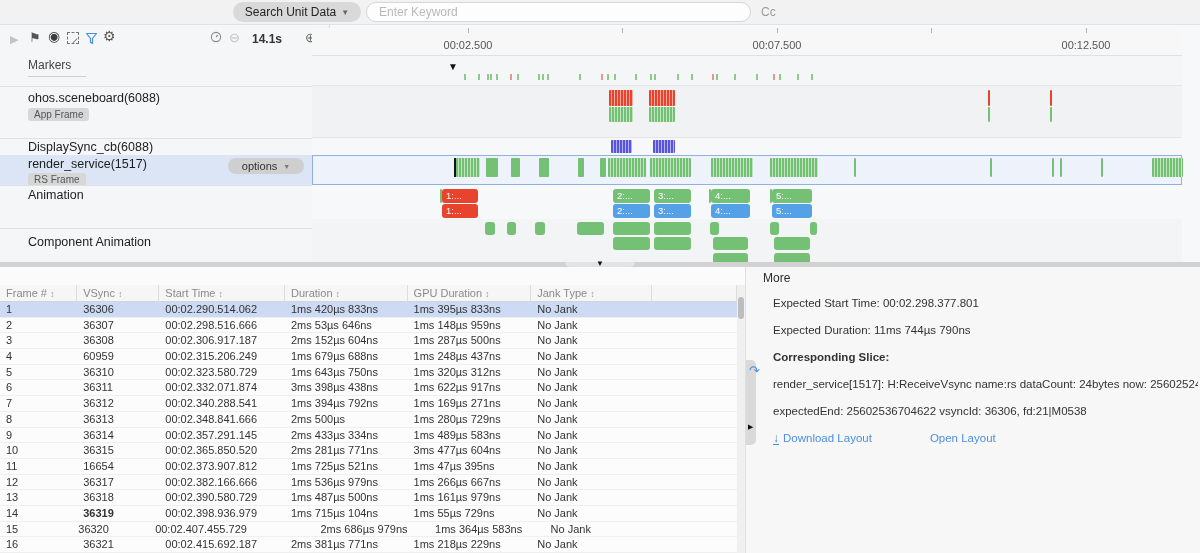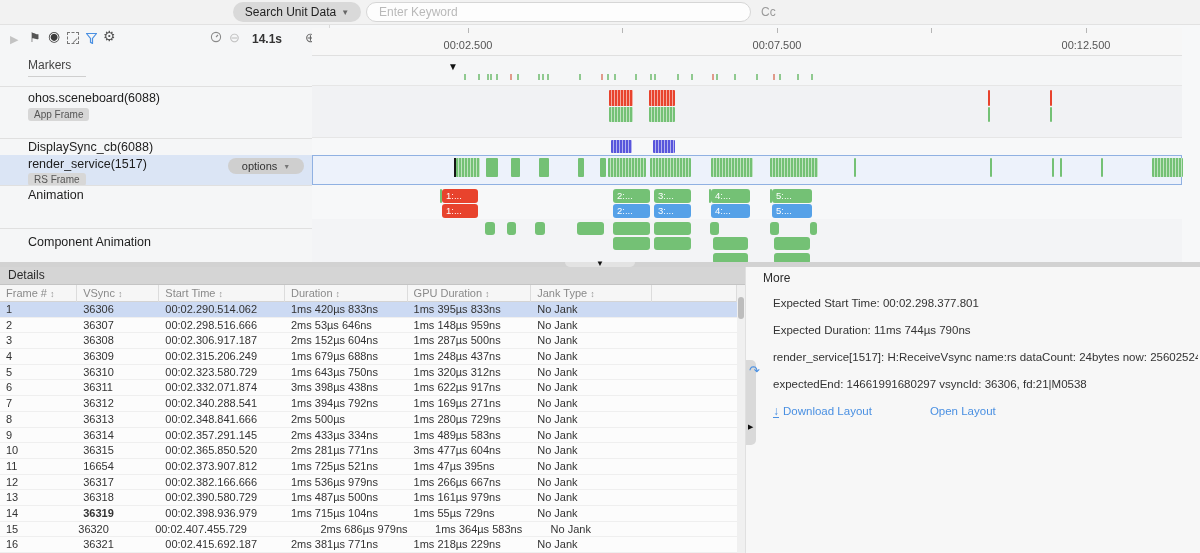--- a/index.html
+++ b/index.html
@@ -328,23 +328,20 @@
     </div>
   </div>
 
   <div class="splitter">
     <div class="split-handle">
         <span class="tri">▼</span>
       </div>
   </div>
 
   <div class="bottom">
-    <div class="details-bar">
-      <span>Details</span>
-    </div>
 
     <div class="tbl-head" id="tbl-head">
         <div class="hcell" style="width: 78px;"><span>Frame #</span><span class="sort">↕</span></div>
         <div class="hcell" style="width: 83px;"><span>VSync</span><span class="sort">↕</span></div>
         <div class="hcell" style="width: 127px;"><span>Start Time</span><span class="sort">↕</span></div>
         <div class="hcell" style="width: 124px;"><span>Duration</span><span class="sort">↕</span></div>
         <div class="hcell" style="width: 125px;"><span>GPU Duration</span><span class="sort">↕</span></div>
         <div class="hcell" style="width: 122px;"><span>Jank Type</span><span class="sort">↕</span></div>
         <div class="hcell" style="width: 86px;"></div>
       </div>
@@ -371,21 +368,21 @@
           <div class="tcell" style="width: 78px;">3</div>
           <div class="tcell" style="width: 83px;">36308</div>
           <div class="tcell" style="width: 127px;">00:02.306.917.187</div>
           <div class="tcell" style="width: 124px;">2ms 152µs 604ns</div>
           <div class="tcell" style="width: 125px;">1ms 287µs 500ns</div>
           <div class="tcell" style="width: 122px;">No Jank</div>
           <div class="tcell" style="width: 86px;"></div>
         </div>
         <div class="trow">
           <div class="tcell" style="width: 78px;">4</div>
-          <div class="tcell" style="width: 83px;">36309</div>
+          <div class="tcell" style="width: 83px;">60959</div>
           <div class="tcell" style="width: 127px;">00:02.315.206.249</div>
           <div class="tcell" style="width: 124px;">1ms 679µs 688ns</div>
           <div class="tcell" style="width: 125px;">1ms 248µs 437ns</div>
           <div class="tcell" style="width: 122px;">No Jank</div>
           <div class="tcell" style="width: 86px;"></div>
         </div>
         <div class="trow">
           <div class="tcell" style="width: 78px;">5</div>
           <div class="tcell" style="width: 83px;">36310</div>
           <div class="tcell" style="width: 127px;">00:02.323.580.729</div>
@@ -501,22 +498,23 @@
 
     <div class="more">
       <div class="collapse-tab">
           <span class="tri">▶</span>
         </div>
       <span class="redo-icon">↷</span>
       <div class="more-title">More</div>
       <div class="more-body">
         <div class="more-line">Expected Start Time: 00:02.298.377.801</div>
         <div class="more-line">Expected Duration: 11ms 744µs 790ns</div>
+        <div class="more-line bold">Corresponding Slice:</div>
         <div class="more-line">render_service[1517]: H:ReceiveVsync name:rs dataCount: 24bytes now: 25602524959832</div>
-        <div class="more-line">expectedEnd: 14661991680297 vsyncId: 36306, fd:21|M0538</div>
+        <div class="more-line">expectedEnd: 25602536704622 vsyncId: 36306, fd:21|M0538</div>
         <div class="more-links">
           <span><span class="dl-icon">↓</span><span class="lnk">Download Layout</span></span>
           <span class="lnk">Open Layout</span>
         </div>
       </div>
     </div>
   </div>
 
 </div>
 

